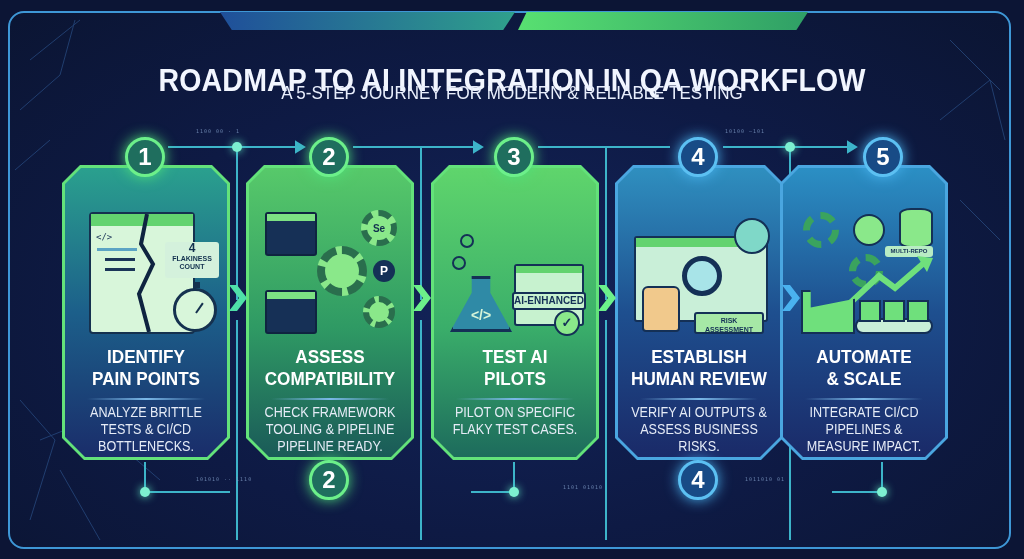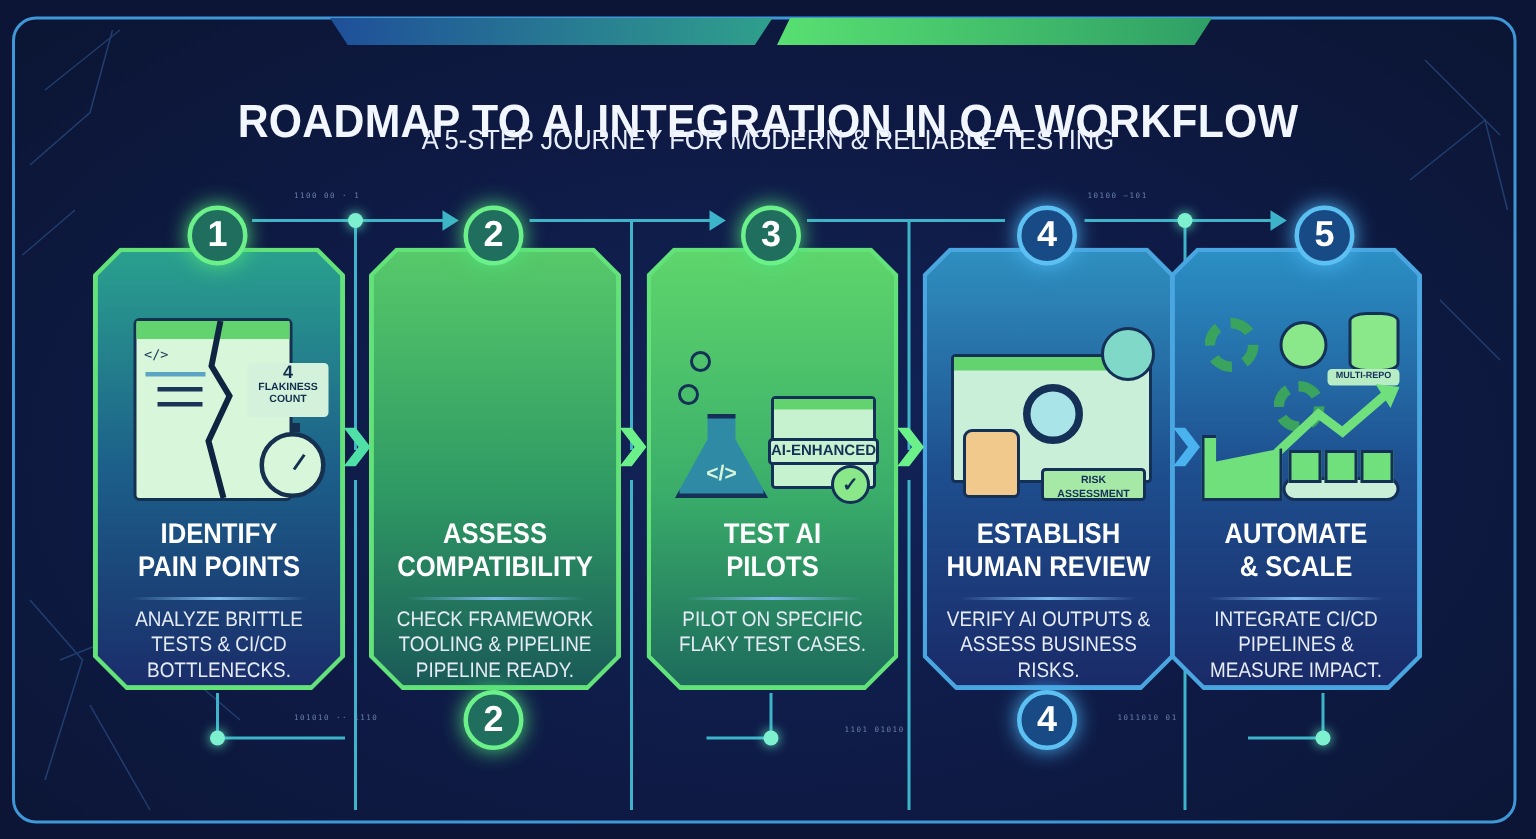--- a/index.html
+++ b/index.html
@@ -115,20 +115,32 @@
     </div>
     <div class="card-title"><span>IDENTIFY</span><br><span>PAIN POINTS</span></div>
     <div class="card-rule"></div>
     <div class="card-desc">ANALYZE BRITTLE TESTS &amp; CI/CD BOTTLENECKS.</div>
   </div>
 </div>
 <div class="badge b-green" style="left:125px;top:137px;">1</div>
 
 <div class="card c-green" style="left:246px;">
   <div class="card-inner" style="background:linear-gradient(180deg,#57c96a 0%,#2f9a64 55%,#1a5a58 100%);">
+    <div class="illus">
+      <div style="position:absolute;left:0;top:6px;width:48px;height:40px;background:#163056;border:2px solid #0f2440;border-radius:3px;">
+          <div style="height:7px;background:#7de083;"></div>
+        </div>
+      <div style="position:absolute;left:0;top:84px;width:48px;height:40px;background:#163056;border:2px solid #0f2440;border-radius:3px;">
+          <div style="height:7px;background:#7de083;"></div>
+        </div>
+      <div style="position:absolute;left:52px;top:40px;width:50px;height:50px;border-radius:50%;border:8px dashed #2a6e4d;background:#8ae88a;box-sizing:border-box;"></div>
+      <div style="position:absolute;left:96px;top:4px;width:36px;height:36px;border-radius:50%;border:6px dashed #2a6e4d;background:#8ae88a;box-sizing:border-box;display:flex;align-items:center;justify-content:center;font-size:10px;font-weight:700;color:#12304e;">Se</div>
+      <div style="position:absolute;left:108px;top:54px;width:22px;height:22px;border-radius:50%;background:#143056;color:#fff;font-weight:700;font-size:12px;display:flex;align-items:center;justify-content:center;">P</div>
+      <div style="position:absolute;left:98px;top:90px;width:32px;height:32px;border-radius:50%;border:6px dashed #2a6e4d;background:#8ae88a;box-sizing:border-box;"></div>
+    </div>
     <div class="card-title"><span>ASSESS</span><br><span>COMPATIBILITY</span></div>
     <div class="card-rule"></div>
     <div class="card-desc">CHECK FRAMEWORK TOOLING &amp; PIPELINE PIPELINE READY.</div>
   </div>
 </div>
 <div class="badge b-green" style="left:309px;top:137px;">2</div>
 <div class="badge b-green" style="left:309px;top:460px;">2</div>
 
 <div class="card c-green" style="left:431px;">
   <div class="card-inner" style="background:linear-gradient(180deg,#5fd56c 0%,#3aae6a 55%,#1d6b5c 100%);">

